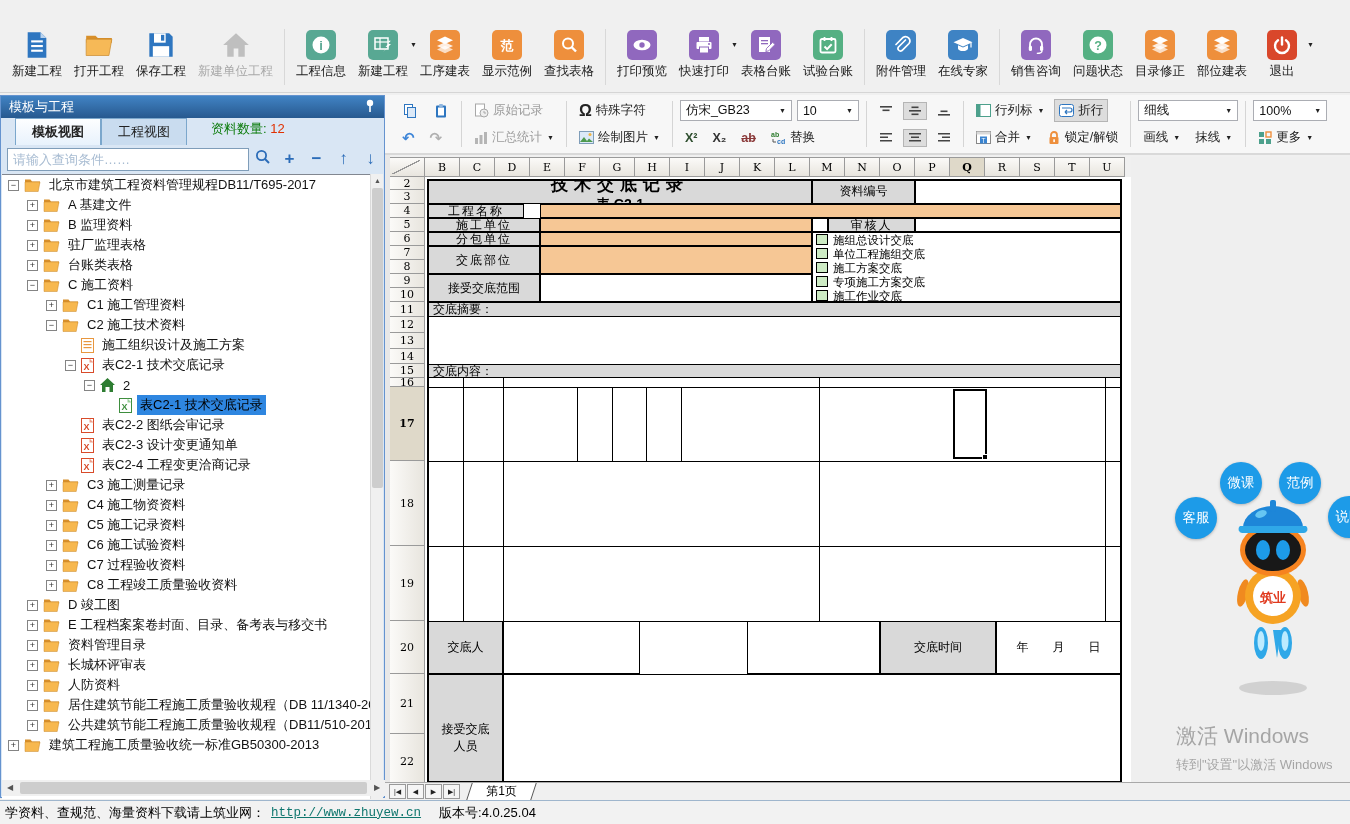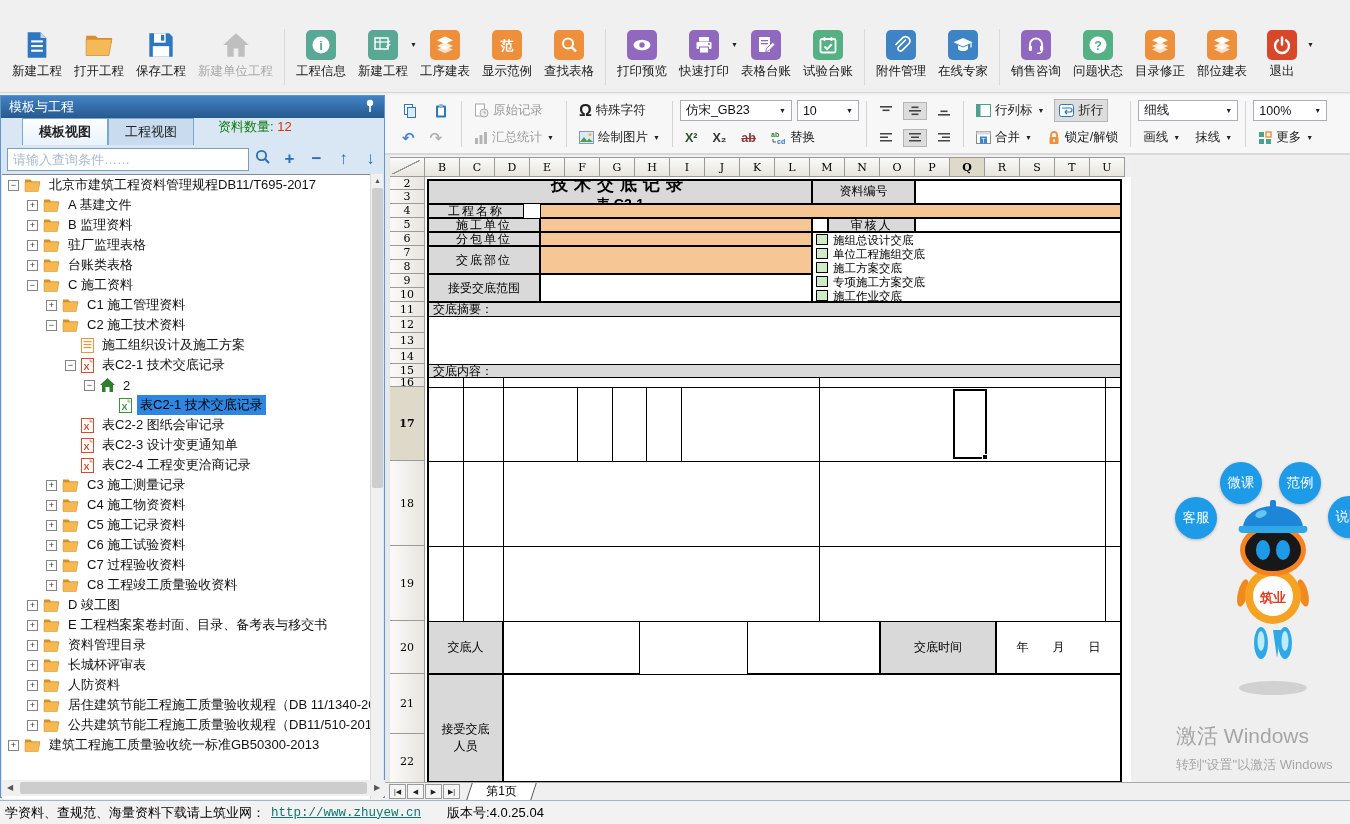--- a/index.html
+++ b/index.html
@@ -13,21 +13,21 @@
   .tbtn{position:relative;display:flex;flex-direction:column;align-items:center;padding:2px 6px;min-width:58px;}
   .tbtn .ticon{height:32px;display:flex;align-items:center;justify-content:center;}
   .tbtn .tlabel{font-size:12.5px;color:#1a1a1a;white-space:nowrap;margin-top:2px;}
   .tbtn.disabled .tlabel{color:#a8a8a8;}
   .tile{width:30px;height:30px;border-radius:5px;display:flex;align-items:center;justify-content:center;}
   .tsep{width:1px;height:56px;background:#D8D8D8;margin:2px 5px 0 5px;flex:none;}
   .dd{position:absolute;right:-3px;top:14px;font-size:7px;color:#222;}
   
   #panel{position:absolute;left:0;top:95px;width:385px;height:703px;background:#D9E6F4;border:1px solid #6593CF;}
   #panel-title{position:absolute;left:0;top:0;width:383px;height:22px;background:linear-gradient(#4183C4,#27598F);color:#fff;font-size:13px;display:flex;align-items:center;padding:0 8px;justify-content:space-between;}
-  #panel-tabs{position:absolute;left:0;top:22px;width:377px;height:27px;display:flex;align-items:flex-start;padding-left:21px;}
+  #panel-tabs{position:absolute;left:0;top:22px;width:377px;height:27px;display:flex;align-items:center;padding-left:14px;}
   .ptab{font-size:13px;padding:4px 16px;border:1px solid #7BA7CC;border-bottom:none;background:#C9DCEF;color:#222;}
   .ptab.active{background:linear-gradient(#FDFEFF,#E8F2FC);font-weight:bold;}
   #count{font-size:13px;margin-left:24px;padding-bottom:5px;}
   #count .clabel{color:#0B7B0B;}
   #count .cvalue{color:#E03000;}
   #panel-search{position:absolute;left:0;top:49px;width:383px;height:28px;display:flex;align-items:center;}
   #search-input{margin-left:6px;width:242px;height:23px;border:1px solid #7F9DB9;background:#fff;font-size:13px;padding:0 5px;color:#333;}
   #search-input::placeholder{color:#A8BCD2;}
   .sicon{color:#2B6CB8;font-weight:bold;font-size:17px;width:27px;text-align:center;cursor:pointer;}
   #tree{position:absolute;left:1px;top:78px;width:370px;height:625px;background:#fff;overflow:hidden;border-top:1px solid #828790;}
@@ -1051,20 +1051,20 @@
   </div>
 
   <div id="watermark">
     <div id="wm1">激活 Windows</div>
     <div id="wm2">转到"设置"以激活 Windows</div>
   </div>
 
   <div id="statusbar">
     <span>学资料、查规范、海量资料下载请上筑业网：</span>
     <span id="status-url">http://www.zhuyew.cn</span>
-    <span style="margin-left:20px;">版本号:4.0.25.04</span>
+    <span style="margin-left:12px;">版本号:4.0.25.04</span>
   </div>
 
 <div class="floater" style="left: 1220px; top: 462px;">微课</div>
     <div class="floater" style="left: 1279px; top: 462px;">范例</div>
     <div class="floater" style="left: 1175px; top: 497px;">客服</div>
     <div class="floater" style="left: 1328px; top: 496px;">说明</div>
   </div>
 
 </body></html>

